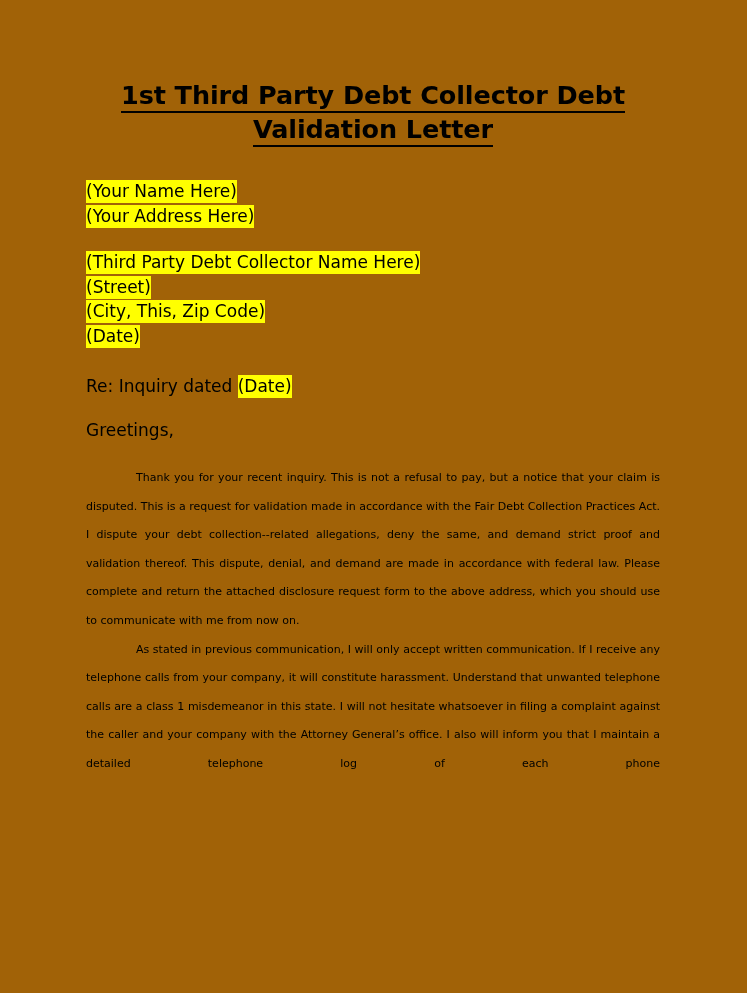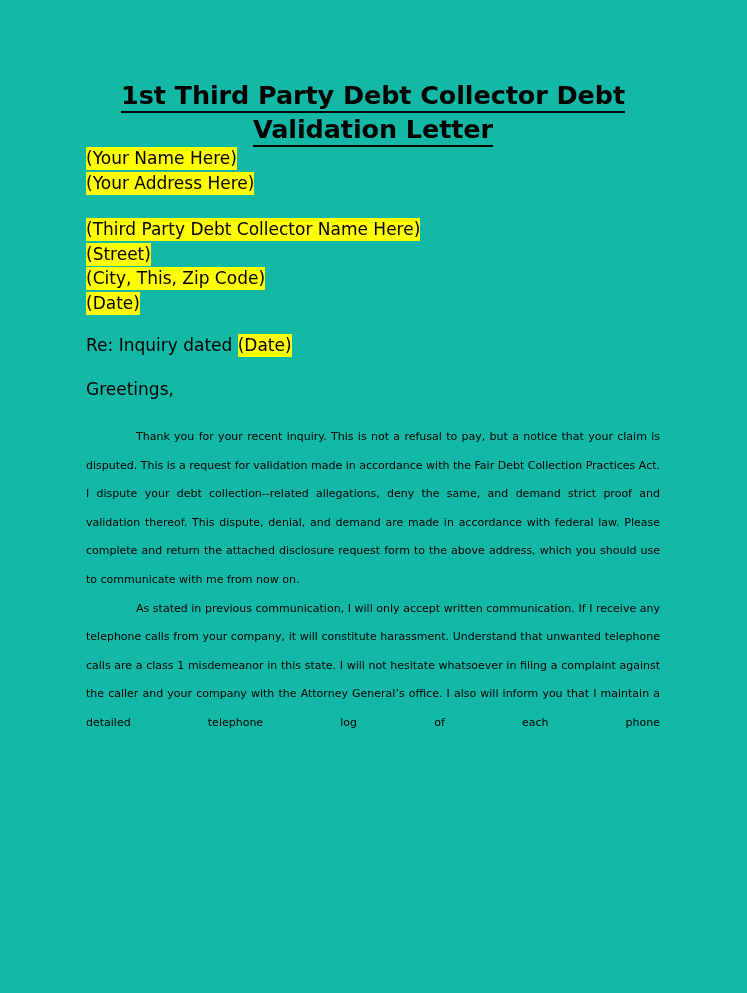--- a/index.html
+++ b/index.html
@@ -4,21 +4,21 @@
 <style>
   html, body {
     margin: 0;
     padding: 0;
     background: #ffffff;
   }
   .page {
     position: relative;
     width: 747px;
     height: 993px;
-    background: #14b8a6;
+    background: #a16207;
     overflow: hidden;
     font-family: "DejaVu Sans", sans-serif;
     color: #000000;
     -webkit-font-smoothing: antialiased;
   }
   .content {
     position: absolute;
     left: 86px;
     top: 0;
     width: 574px;
@@ -48,30 +48,30 @@
     font-size: 17px;
     line-height: 24.5px;
     text-align: left;
   }
   .addr-block .line { display: block; }
   .addr-block .line > span.hl {
     background: #ffff00;
     padding: 1px 0 2px 0;
   }
 
-  #sender-block { }
+  #sender-block { margin-top: 33px; }
   #recipient-block { margin-top: 22px; }
 
   
   .simple-line {
     margin: 0;
     font-size: 17px;
     line-height: 24.5px;
   }
-  #re-line { margin-top: 18px; }
+  #re-line { margin-top: 26px; }
   #greeting-line { margin-top: 19px; }
   .hl {
     background: #ffff00;
     padding: 1px 0 2px 0;
   }
 
   
   .body-par {
     margin: 0;
     font-size: 11px;

